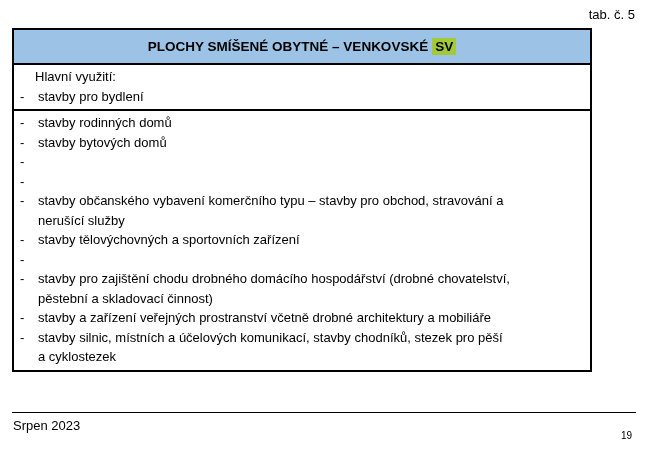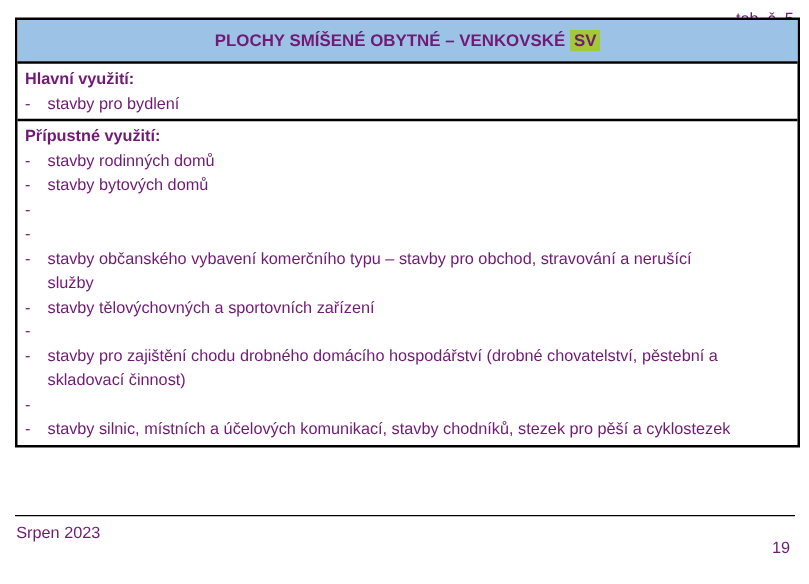--- a/index.html
+++ b/index.html
@@ -3,59 +3,59 @@
 <meta charset="utf-8">
 <style>
   * { margin: 0; padding: 0; box-sizing: border-box; }
   html, body { background: #ffffff; }
   .page {
     position: relative;
     width: 647px;
     height: 467px;
     background: #ffffff;
     font-family: "Liberation Sans", sans-serif;
-    color: #701a75;
+    color: #000000;
     overflow: hidden;
   }
   .tab-label {
     position: absolute;
     top: 6px;
     right: 12px;
     font-size: 13px;
     line-height: 17px;
   }
   .zoning-table {
     position: absolute;
     left: 12px;
-    top: 14px;
-    width: 628px;
+    top: 28px;
+    width: 580px;
     border: 2px solid #000000;
   }
   .table-header {
     text-align: center;
     font-weight: bold;
     font-size: 13.5px;
     line-height: 17px;
     padding: 8px 4px;
   }
   .zone-badge {
     display: inline-block;
     font-weight: bold;
     padding: 0 3px;
     margin-left: 4px;
   }
   .table-section {
     border-top: 2px solid #000000;
     padding: 2px 0 3px 0;
   }
   .section-heading {
-    font-weight: bold;
+    font-weight: normal;
     font-size: 13px;
     line-height: 19.5px;
-    padding-left: 6px;
+    padding-left: 21px;
   }
   .item-list {
     list-style: none;
   }
   .item-list li {
     display: flex;
     font-size: 13px;
     line-height: 19.5px;
     padding-left: 6px;
     padding-right: 47px;
@@ -77,21 +77,21 @@
     position: absolute;
     left: 13px;
     top: 417px;
     font-size: 13px;
     line-height: 18px;
   }
   .page-number {
     position: absolute;
     right: 15px;
     top: 430px;
-    font-size: 13px;
+    font-size: 10px;
   }
 </style>
 </head>
 <body>
 
 <div class="page">
 
   <div class="tab-label">tab. č. 5</div>
 
   <div class="zoning-table">
@@ -104,21 +104,20 @@
       <div class="section-heading">Hlavní využití:</div>
       <ul class="item-list">
         <li>
           <span class="dash">-</span>
           <span class="item-text">stavby pro bydlení</span>
         </li>
       </ul>
     </div>
 
     <div class="table-section">
-      <div class="section-heading">Přípustné využití:</div>
       <ul class="item-list">
         <li>
           <span class="dash">-</span>
           <span class="item-text">stavby rodinných domů</span>
         </li>
         <li>
           <span class="dash">-</span>
           <span class="item-text">stavby bytových domů</span>
         </li>
         <li>
@@ -137,20 +136,21 @@
         </li>
         <li>
           <span class="dash">-</span>
         </li>
         <li>
           <span class="dash">-</span>
           <span class="item-text">stavby pro zajištění chodu drobného domácího hospodářství (drobné chovatelství, pěstební a skladovací činnost)</span>
         </li>
         <li>
           <span class="dash">-</span>
+          <span class="item-text">stavby a zařízení veřejných prostranství včetně drobné architektury a mobiliáře</span>
         </li>
         <li>
           <span class="dash">-</span>
           <span class="item-text">stavby silnic, místních a účelových komunikací, stavby chodníků, stezek pro pěší a&nbsp;cyklostezek</span>
         </li>
       </ul>
     </div>
 
   </div>
 

